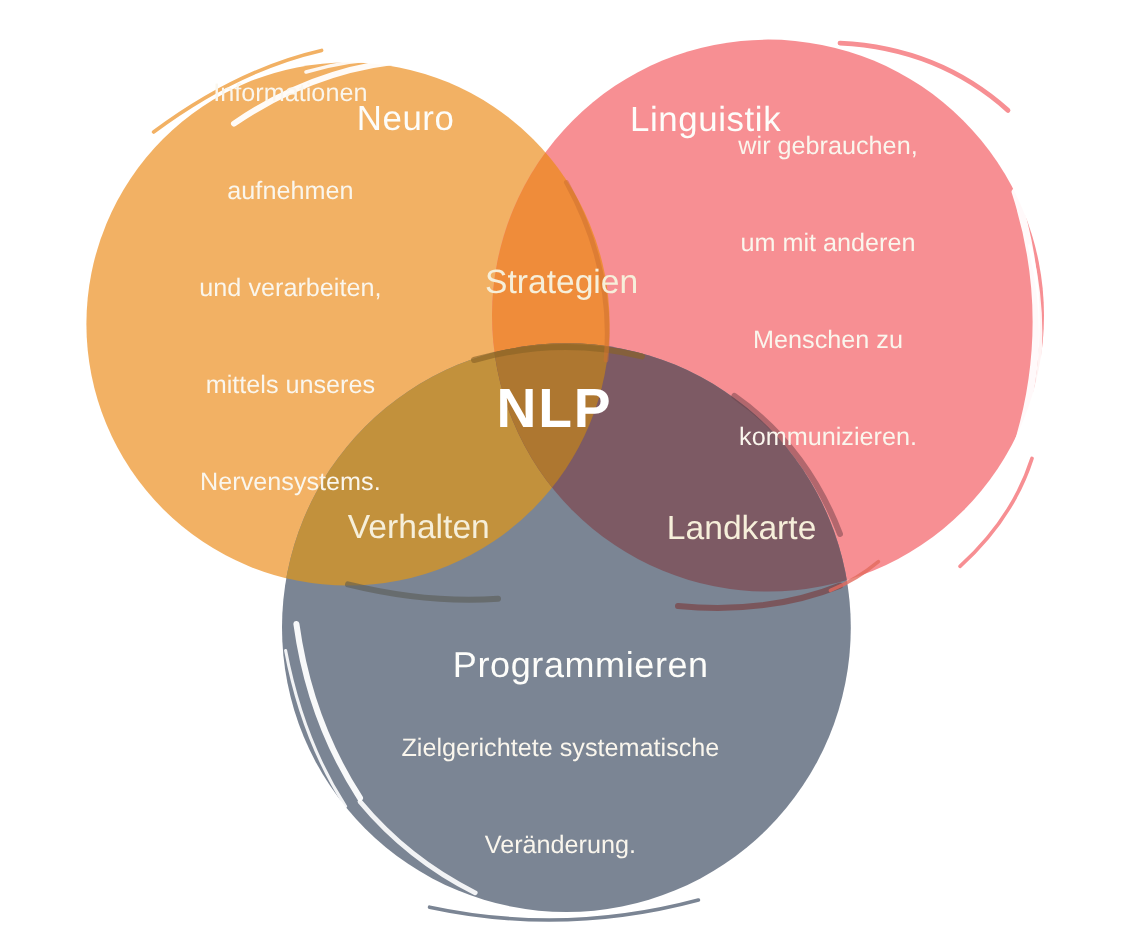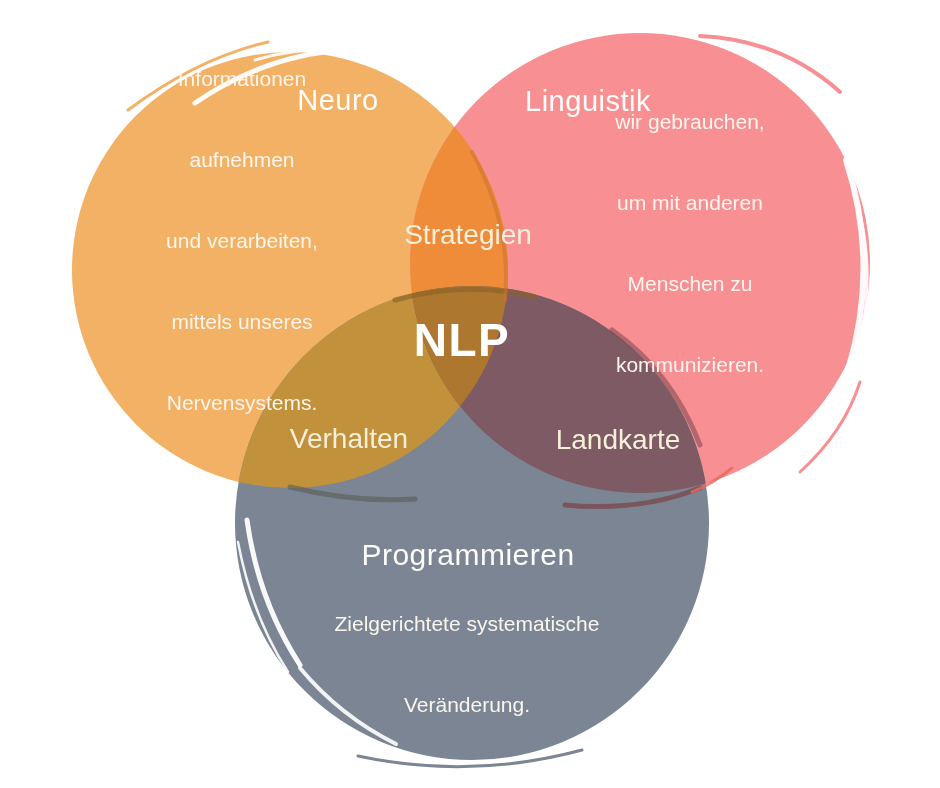--- a/index.html
+++ b/index.html
@@ -30,20 +30,21 @@
   }
   .circle-title {
     font-size: 29px;
     font-weight: 400;
     color: #fdfdfa;
     letter-spacing: 0.5px;
     white-space: nowrap;
   }
   .circle-title.big {
     font-size: 30px;
+    margin-left: 16px;
   }
   .circle-desc {
     font-size: 21px;
     line-height: 33px;
     font-weight: 400;
     color: #faf6ed;
   }
   .desc-line {
     display: block;
     white-space: nowrap;

